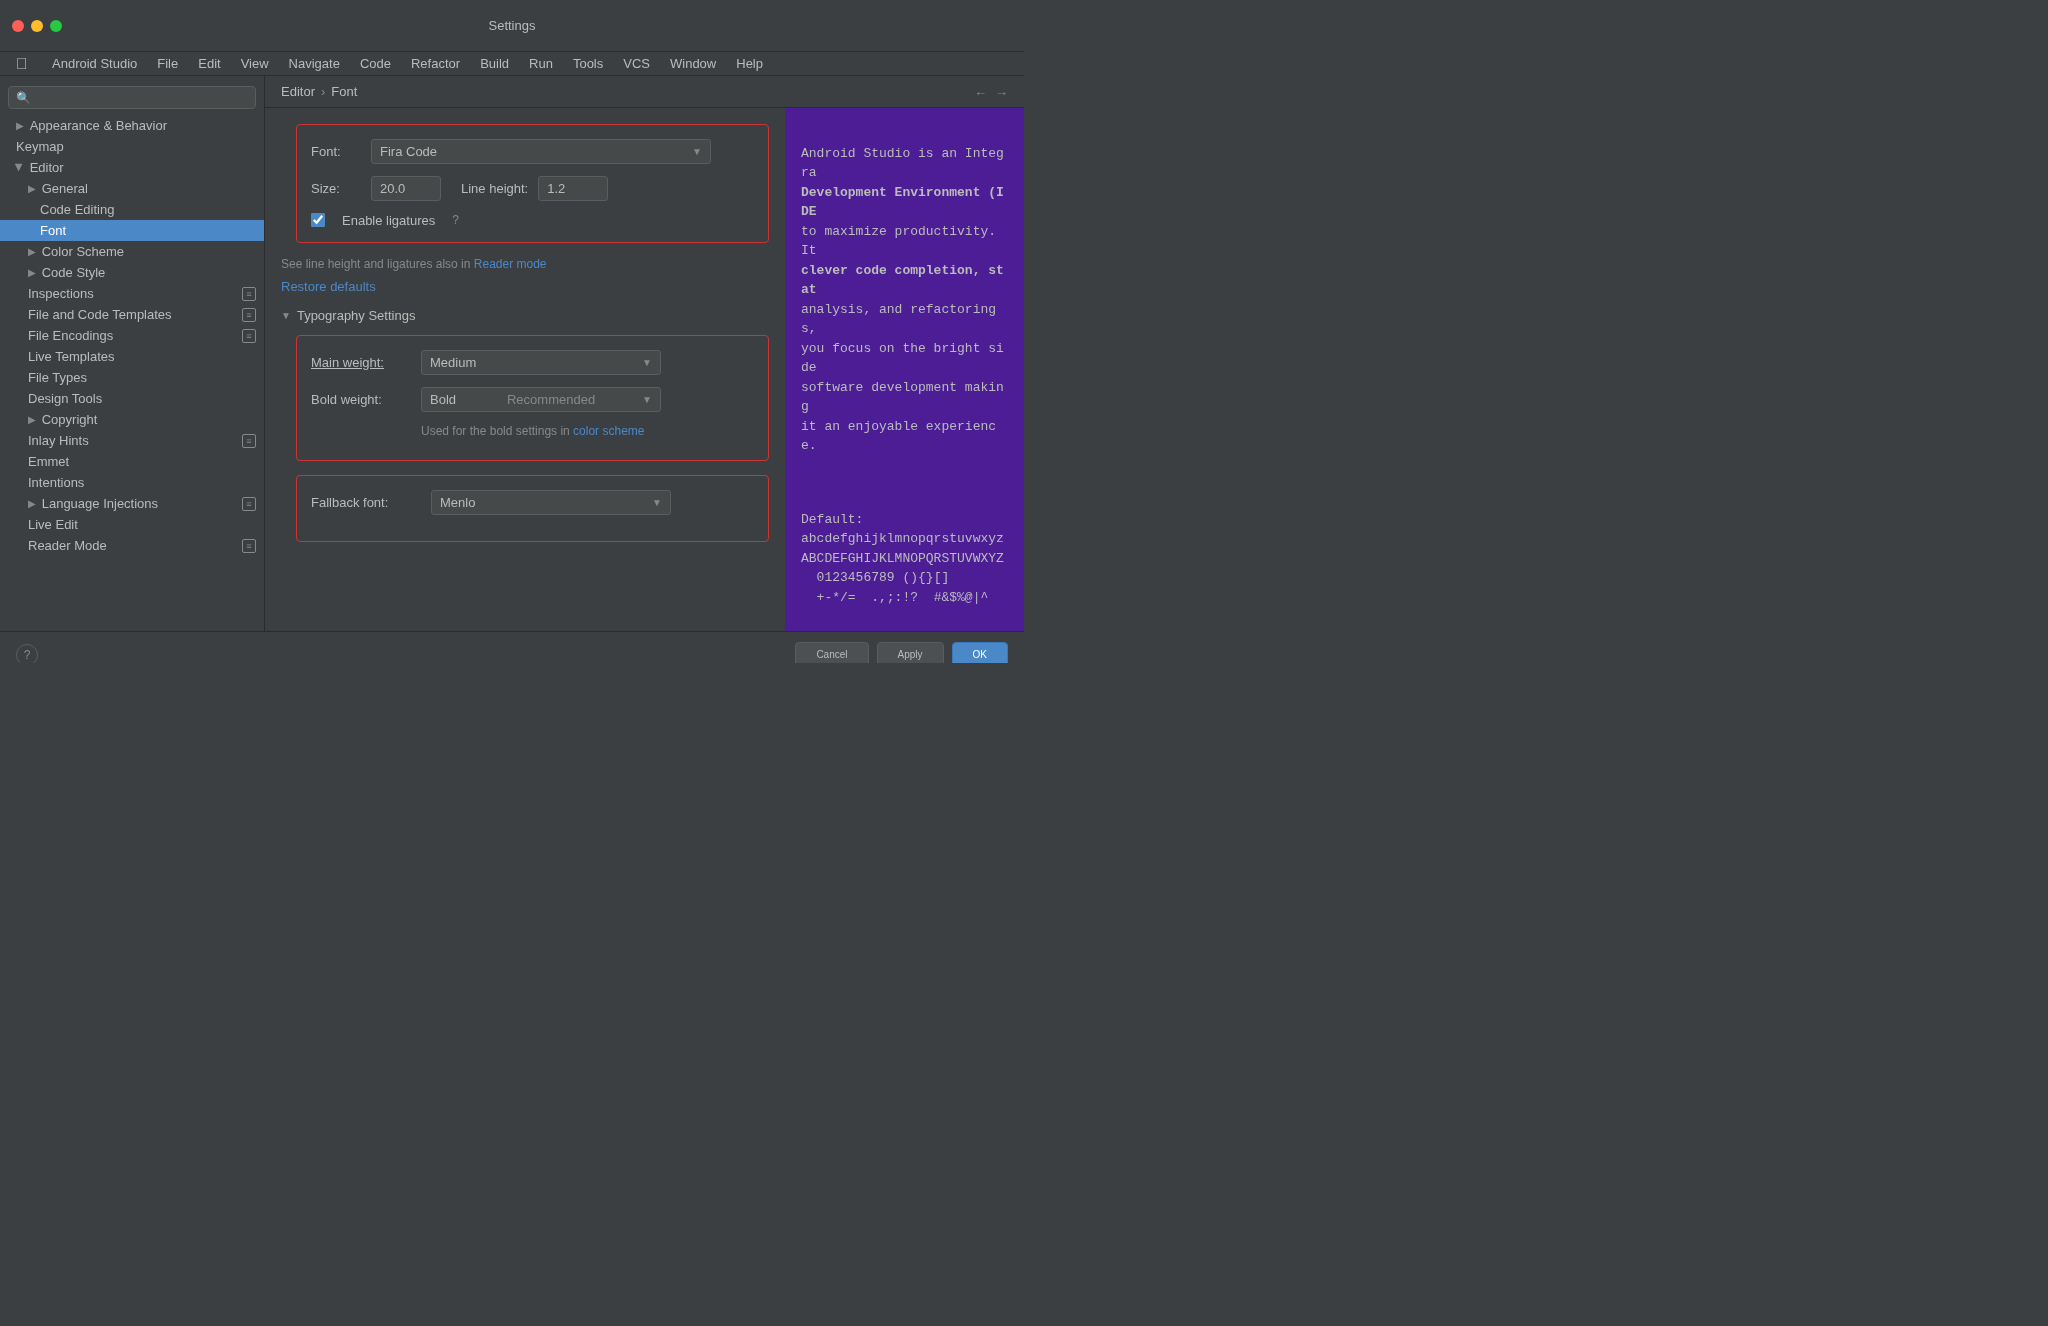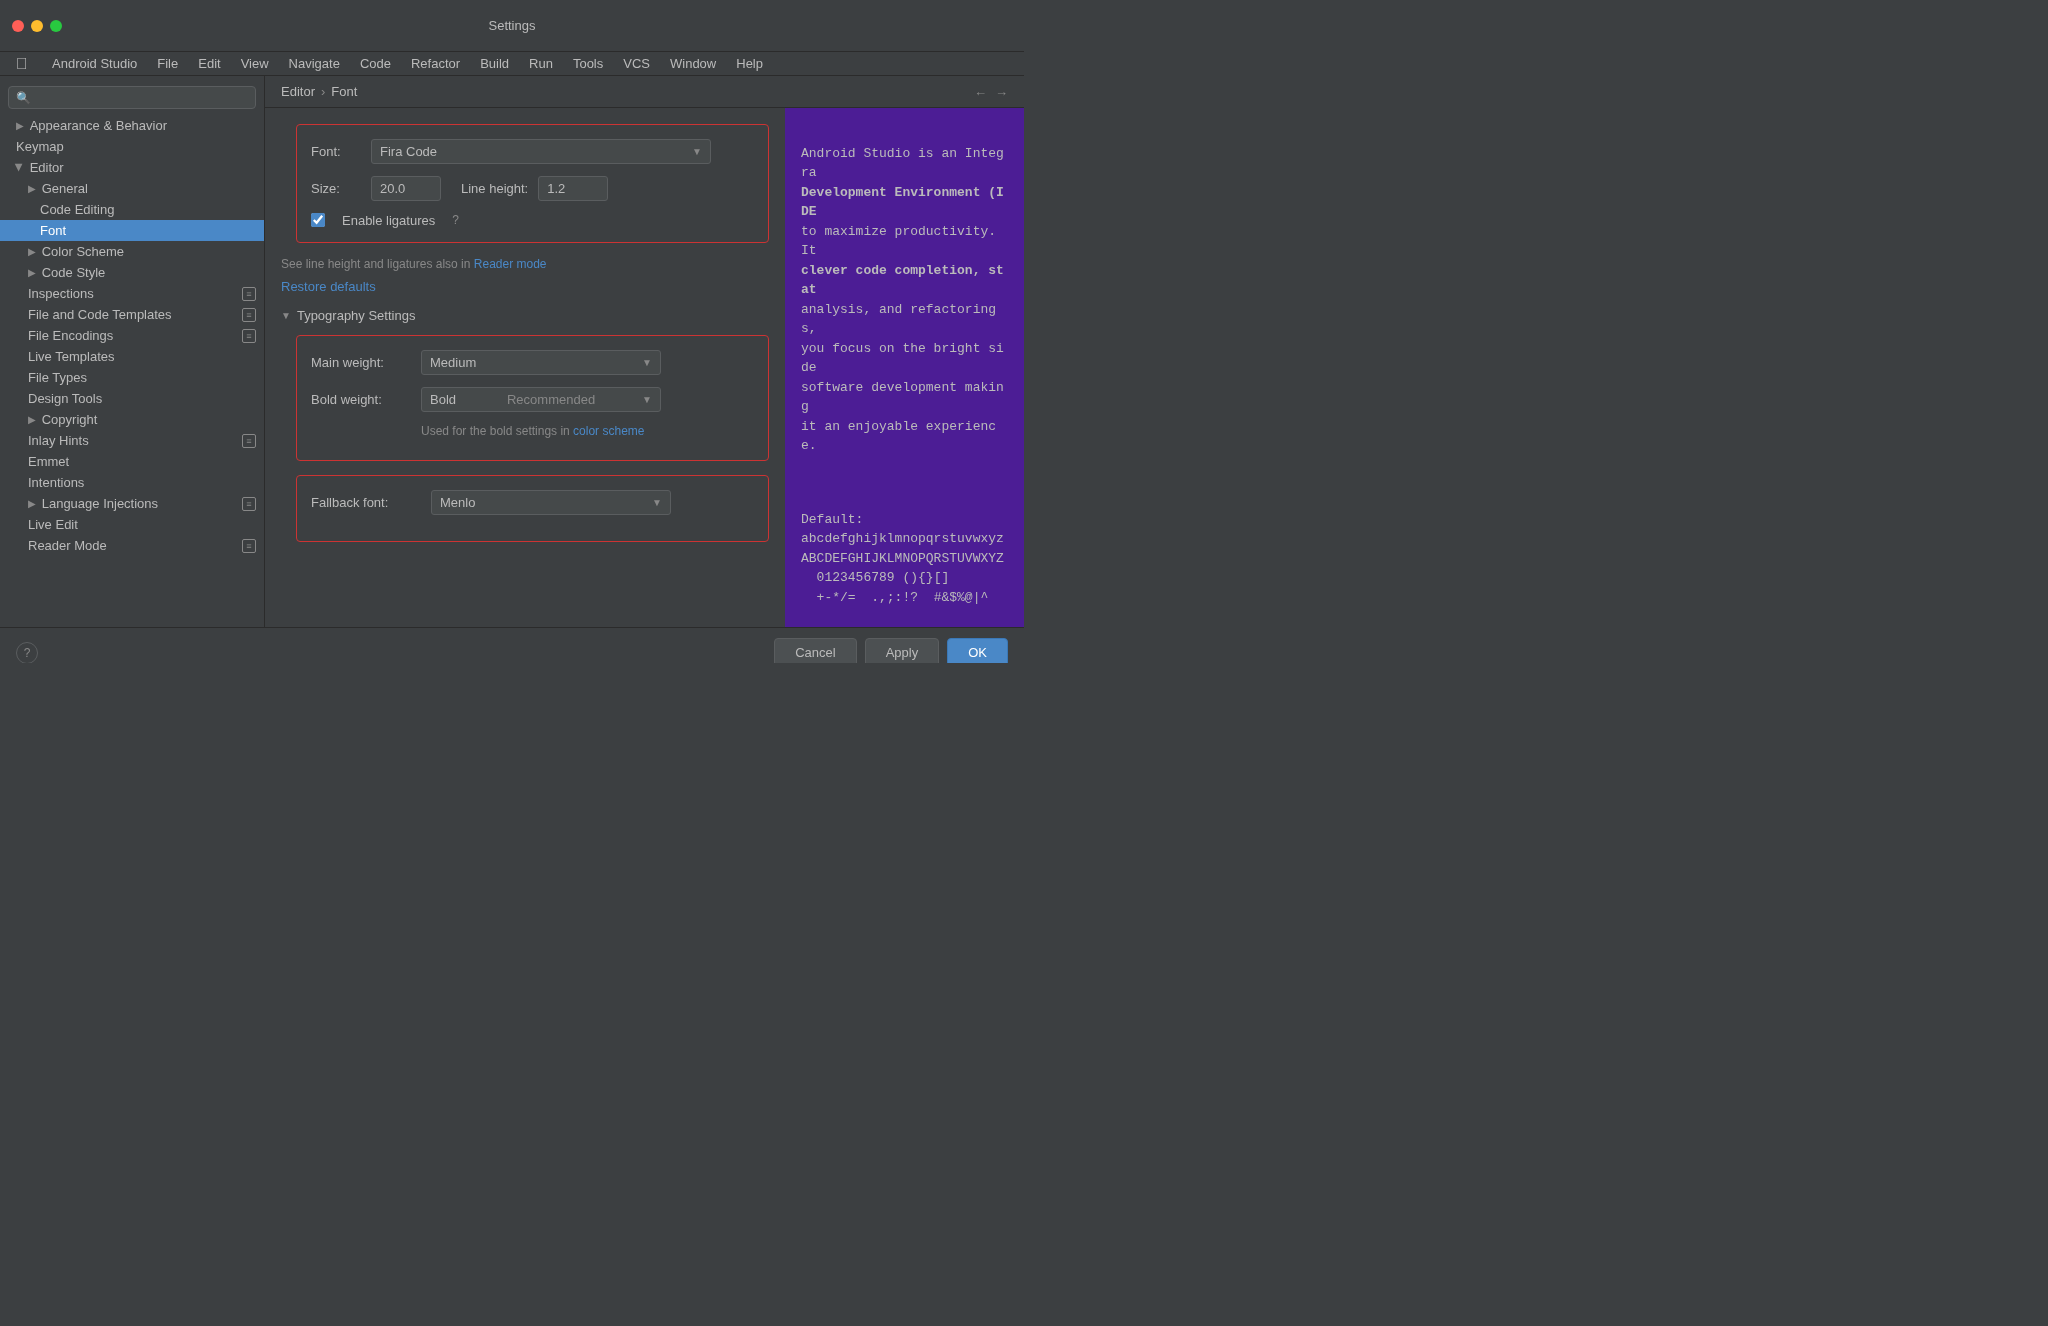--- a/index.html
+++ b/index.html
@@ -315,21 +315,21 @@
       align-items: center;
       gap: 8px;
       padding: 10px 16px;
       background: #3c3f41;
       border-top: 1px solid #2b2b2b;
     }
 
     .btn {
       padding: 6px 20px;
       border-radius: 4px;
-      font-size: 13px;
+      font-size: 10px;
       cursor: pointer;
       border: 1px solid #5a5d5f;
       background: #4c5052;
       color: #bbbbbb;
     }
     .btn-primary {
       background: #4a88c7;
       border-color: #3a78b7;
       color: #ffffff;
     }
@@ -540,21 +540,21 @@
           
           <div class="section-header">
             <span class="section-chevron">▼</span>
             <span>Typography Settings</span>
           </div>
 
           
           <div class="settings-box">
 
             <div class="form-row">
-              <span style="min-width:100px;">Main weight:</span>
+              <span style="min-width:100px;text-decoration:underline;">Main weight:</span>
               <div class="select-dropdown medium">
                 <span>Medium</span>
                 <span class="dropdown-arrow">▼</span>
               </div>
             </div>
 
             <div class="form-row">
               <span style="min-width:100px;">Bold weight:</span>
               <div class="select-dropdown medium">
                 <span>Bold</span>

